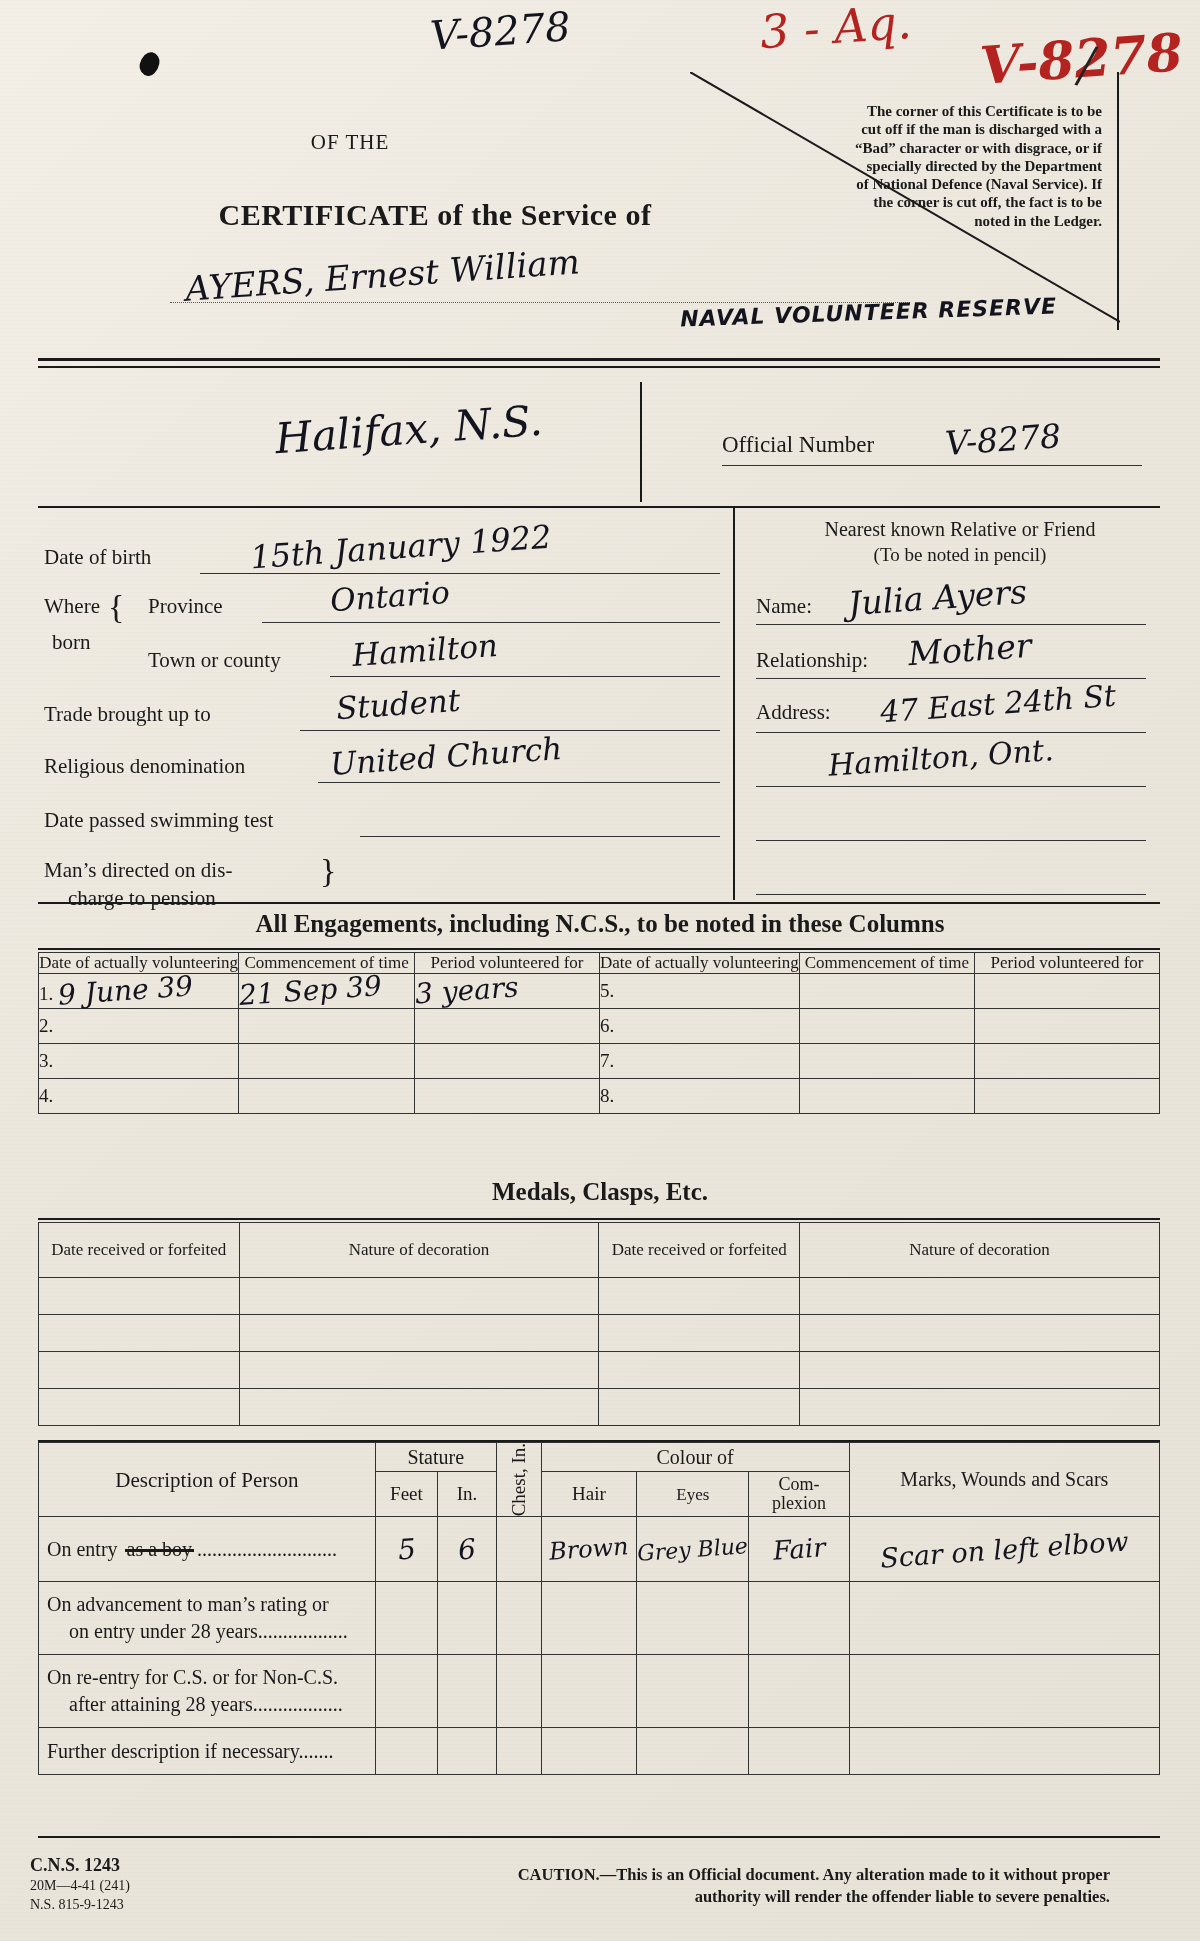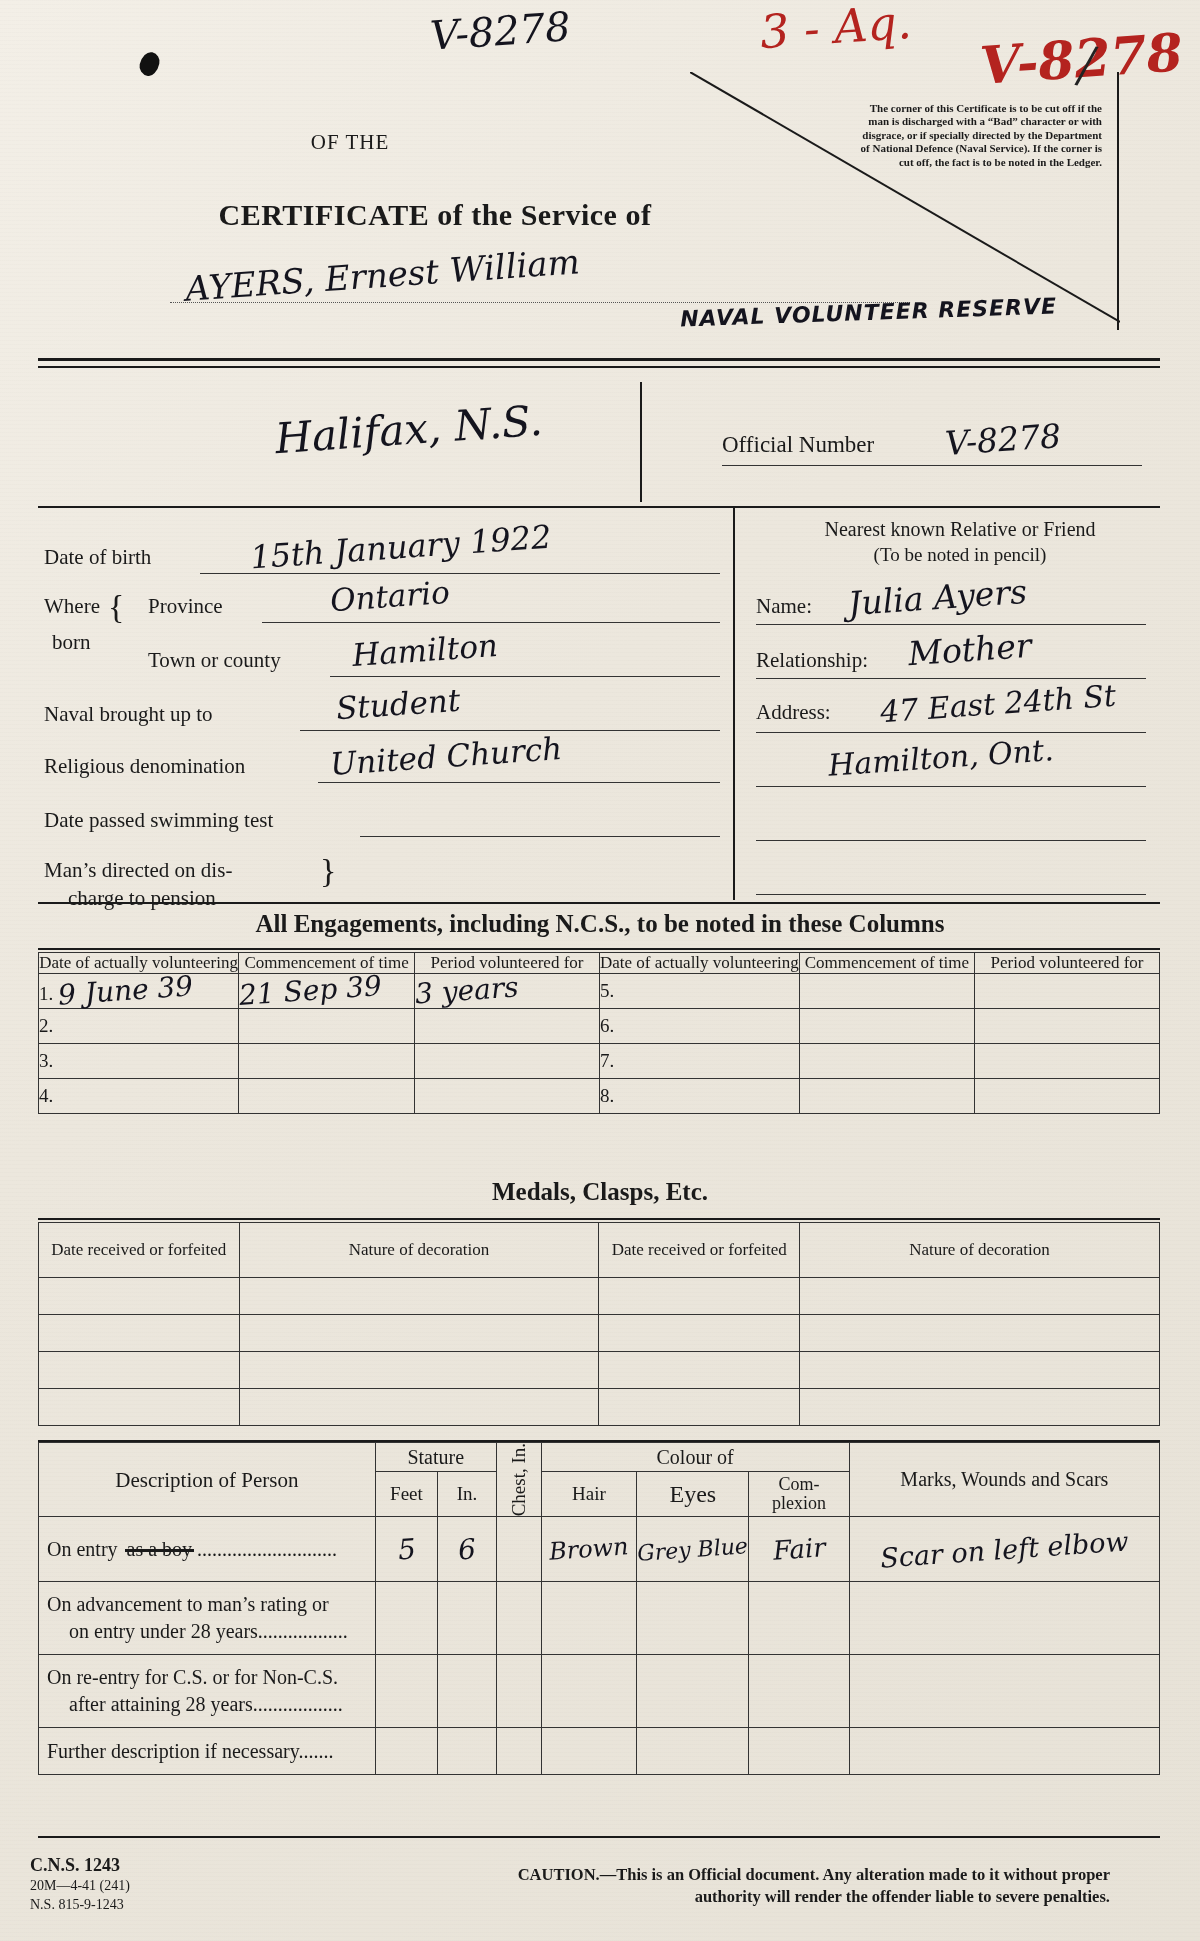--- a/index.html
+++ b/index.html
@@ -72,21 +72,21 @@
   }
   
   .corner{
     position:absolute;left:690px;top:72px;width:430px;height:260px;
   }
   .corner .diag{
     position:absolute;left:0;top:0;width:100%;height:100%;
   }
   .cornertext{
     position:absolute;right:18px;top:30px;width:250px;
-    font-size:11px;line-height:1.22;text-align:right;font-weight:bold;
+    font-size:15px;line-height:1.22;text-align:right;font-weight:bold;
     font-family:"Liberation Serif", serif;
   }
   
   .rule{position:absolute;background:#1a1a1a;}
   
   .lbl{position:absolute;font-size:21px;}
   .lblsm{position:absolute;font-size:18px;}
   .dotline{position:absolute;border-bottom:1px solid #333;}
   .ctr{text-align:center;}
   
@@ -159,21 +159,21 @@
   <div class="lbl" style="left:108px;top:588px;font-size:34px;">{</div>
 
   <div class="lbl" style="left:148px;top:594px;">Province</div>
   <div class="dotline" style="left:262px;top:622px;width:458px;"></div>
   <div class="hand" style="position:absolute;left:330px;top:578px;font-size:31px;">Ontario</div>
 
   <div class="lbl" style="left:148px;top:648px;">Town or county</div>
   <div class="dotline" style="left:330px;top:676px;width:390px;"></div>
   <div class="hand" style="position:absolute;left:352px;top:632px;font-size:31px;">Hamilton</div>
 
-  <div class="lbl" style="left:44px;top:702px;">Naval brought up to</div>
+  <div class="lbl" style="left:44px;top:702px;">Trade brought up to</div>
   <div class="dotline" style="left:300px;top:730px;width:420px;"></div>
   <div class="hand" style="position:absolute;left:336px;top:686px;font-size:31px;">Student</div>
 
   <div class="lbl" style="left:44px;top:754px;">Religious denomination</div>
   <div class="dotline" style="left:318px;top:782px;width:402px;"></div>
   <div class="hand" style="position:absolute;left:330px;top:738px;font-size:31px;">United Church</div>
 
   <div class="lbl" style="left:44px;top:808px;">Date passed swimming test</div>
   <div class="dotline" style="left:360px;top:836px;width:360px;"></div>
   <div class="hand" style="position:absolute;left:380px;top:800px;font-size:28px;"></div>
@@ -302,21 +302,21 @@
       <td rowspan="2" class="thc" style="width:44px;padding:0;">
         <div style="writing-mode:vertical-rl;transform:rotate(180deg);margin:0 auto;font-size:19px;">Chest, In.</div>
       </td>
       <td colspan="3" class="thc" style="width:290px;"><span style="font-size:20px;">Colour of</span></td>
       <td rowspan="2" class="thc" style="width:310px;vertical-align:middle;"><span style="font-size:20px;">Marks, Wounds and Scars</span></td>
     </tr>
     <tr>
       <td class="thc" style="width:62px;height:44px;"><span style="font-size:19px;">Feet</span></td>
       <td class="thc" style="width:58px;"><span style="font-size:19px;">In.</span></td>
       <td class="thc" style="width:95px;"><span style="font-size:19px;">Hair</span></td>
-      <td class="thc" style="width:95px;"><span style="font-size:24px;">Eyes</span></td>
+      <td class="thc" style="width:95px;"><span style="font-size:17px;">Eyes</span></td>
       <td class="thc" style="width:100px;line-height:1.05;">
         <span style="font-size:18px;">Com-</span><br>
         <span style="font-size:18px;">plexion</span>
       </td>
     </tr>
 
     <tr>
       <td style="height:64px;padding-left:8px;font-size:20px;">
         <span>On entry</span>
         <span class="strike" style="margin-left:4px;">as a boy</span>

